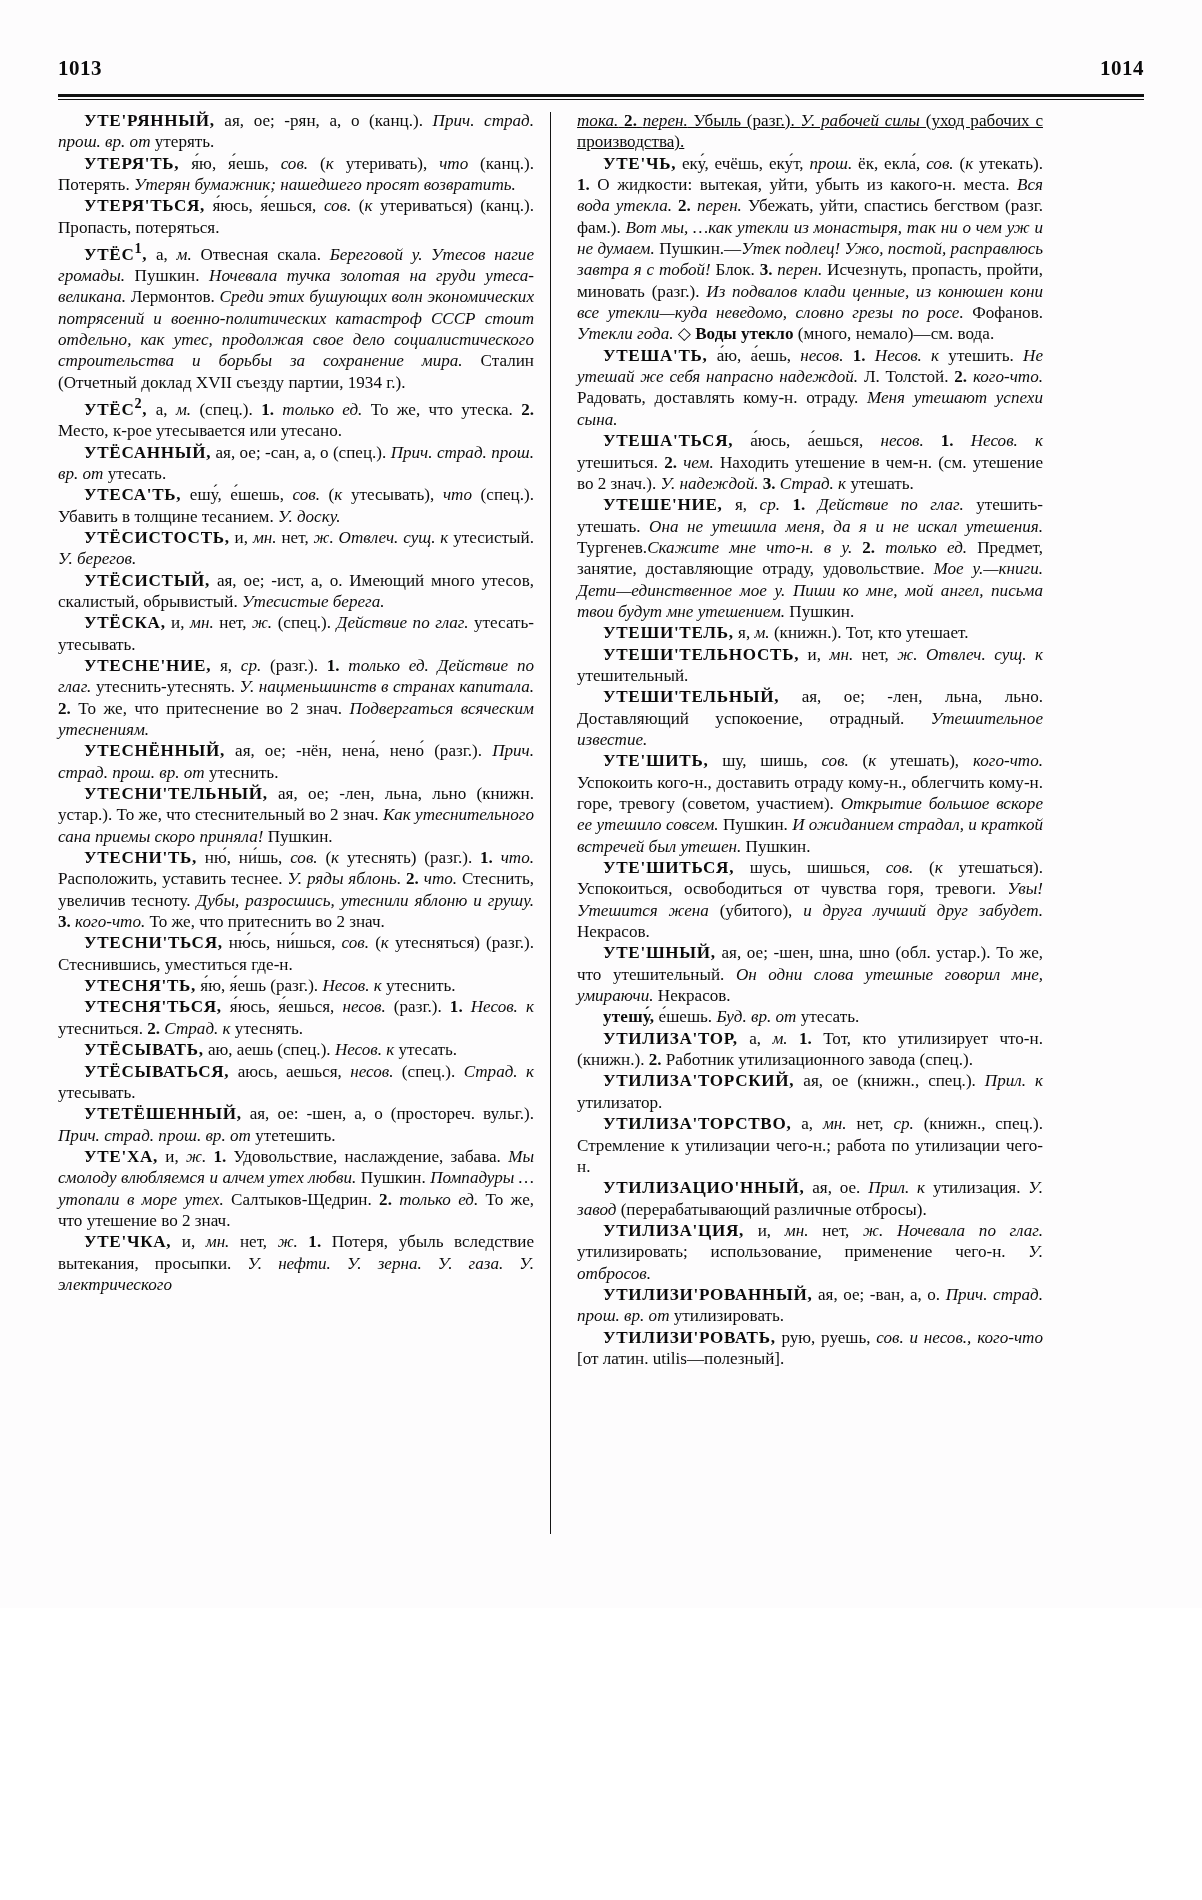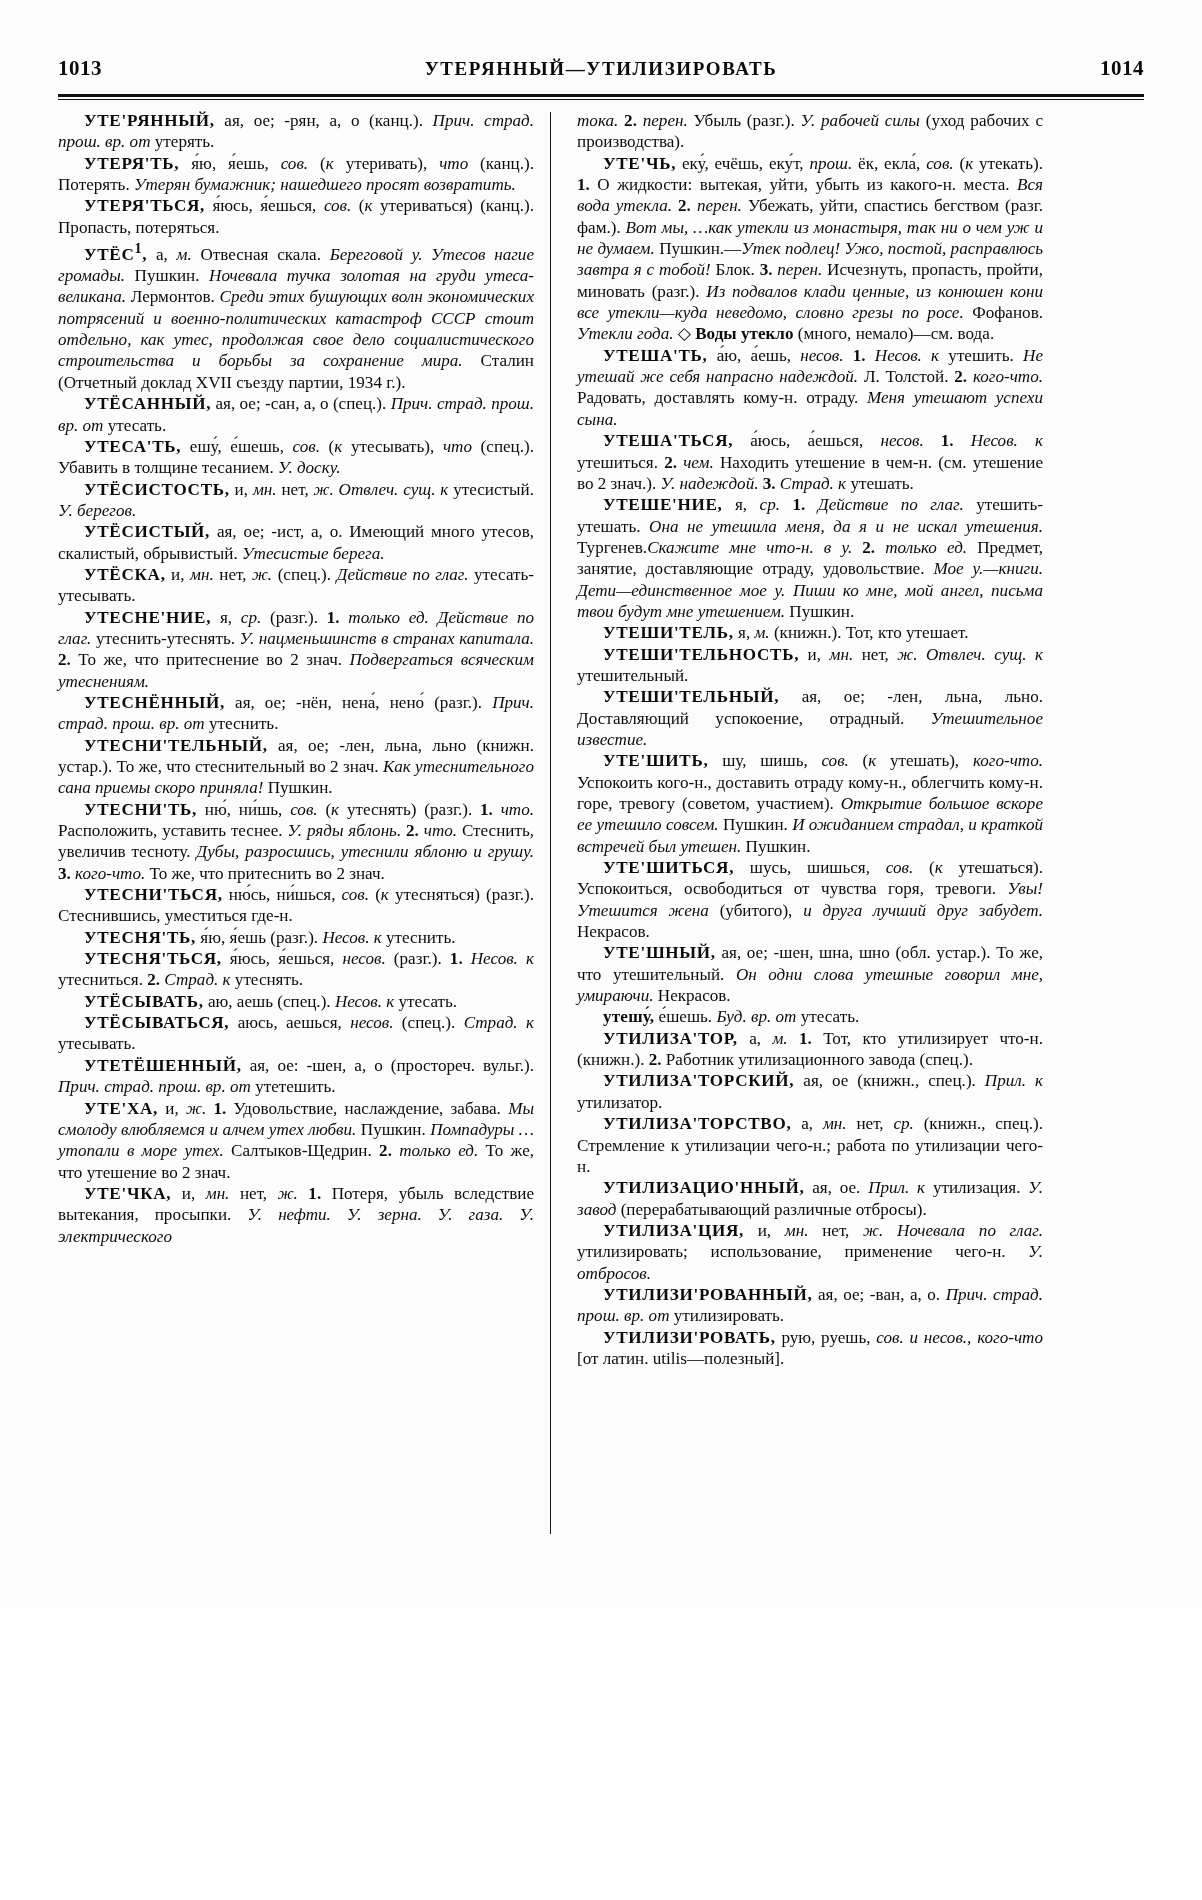--- a/index.html
+++ b/index.html
@@ -113,56 +113,56 @@
     letter-spacing: 0.7px;
   }
 </style>
 </head>
 <body>
 
 <div class="page">
 
   <div class="running-head">
     <span class="folio">1013</span>
-    <span class="head-title">УТЕРЯННЫЙ—УТИЛИЗИРОВАТЬ</span>
     <span class="folio">1014</span>
   </div>
 
   <div class="rule-wrap">
     <div class="rule-thick"></div>
     <div class="rule-thin"></div>
   </div>
 
   <div class="columns">
     <div class="col left" id="col-left">
         <p class="entry"><span class="hw">УТЕ'РЯННЫЙ,</span><span class="body"> ая, ое; -рян, а, о (канц.). <i>Прич. страд. прош. вр. от</i> утерять.</span></p>
         <p class="entry"><span class="hw">УТЕРЯ'ТЬ,</span><span class="body"> я́ю, я́ешь, <i>сов.</i> (<i>к</i> утеривать), <i>что</i> (канц.). Потерять. <i>Утерян бумажник; нашедшего просят возвратить.</i></span></p>
         <p class="entry"><span class="hw">УТЕРЯ'ТЬСЯ,</span><span class="body"> я́юсь, я́ешься, <i>сов.</i> (<i>к</i> утериваться) (канц.). Пропасть, потеряться.</span></p>
         <p class="entry"><span class="hw">УТЁС<sup>1</sup>,</span><span class="body"> а, <i>м.</i> Отвесная скала. <i>Береговой у. Утесов нагие громады.</i> Пушкин. <i>Ночевала тучка золотая на груди утеса-великана.</i> Лермонтов. <i>Среди этих бушующих волн экономических потрясений и военно-политических катастроф СССР стоит отдельно, как утес, продолжая свое дело социалистического строительства и борьбы за сохранение мира.</i> Сталин (Отчетный доклад XVII съезду партии, 1934 г.).</span></p>
+        <p class="entry"><span class="hw">УТЁС<sup>2</sup>,</span><span class="body"> а, <i>м.</i> (спец.). <b>1.</b> <i>только ед.</i> То же, что утеска. <b>2.</b> Место, к-рое утесывается или утесано.</span></p>
         <p class="entry"><span class="hw">УТЁСАННЫЙ,</span><span class="body"> ая, ое; -сан, а, о (спец.). <i>Прич. страд. прош. вр. от</i> утесать.</span></p>
         <p class="entry"><span class="hw">УТЕСА'ТЬ,</span><span class="body"> ешу́, е́шешь, <i>сов.</i> (<i>к</i> утесывать), <i>что</i> (спец.). Убавить в толщине тесанием. <i>У. доску.</i></span></p>
         <p class="entry"><span class="hw">УТЁСИСТОСТЬ,</span><span class="body"> и, <i>мн.</i> нет, <i>ж. Отвлеч. сущ. к</i> утесистый. <i>У. берегов.</i></span></p>
         <p class="entry"><span class="hw">УТЁСИСТЫЙ,</span><span class="body"> ая, ое; -ист, а, о. Имеющий много утесов, скалистый, обрывистый. <i>Утесистые берега.</i></span></p>
         <p class="entry"><span class="hw">УТЁСКА,</span><span class="body"> и, <i>мн.</i> нет, <i>ж.</i> (спец.). <i>Действие по глаг.</i> утесать-утесывать.</span></p>
         <p class="entry"><span class="hw">УТЕСНЕ'НИЕ,</span><span class="body"> я, <i>ср.</i> (разг.). <b>1.</b> <i>только ед. Действие по глаг.</i> утеснить-утеснять. <i>У. нацменьшинств в странах капитала.</i> <b>2.</b> То же, что притеснение во 2 знач. <i>Подвергаться всяческим утеснениям.</i></span></p>
         <p class="entry"><span class="hw">УТЕСНЁННЫЙ,</span><span class="body"> ая, ое; -нён, нена́, нено́ (разг.). <i>Прич. страд. прош. вр. от</i> утеснить.</span></p>
         <p class="entry"><span class="hw">УТЕСНИ'ТЕЛЬНЫЙ,</span><span class="body"> ая, ое; -лен, льна, льно (книжн. устар.). То же, что стеснительный во 2 знач. <i>Как утеснительного сана приемы скоро приняла!</i> Пушкин.</span></p>
         <p class="entry"><span class="hw">УТЕСНИ'ТЬ,</span><span class="body"> ню́, ни́шь, <i>сов.</i> (<i>к</i> утеснять) (разг.). <b>1.</b> <i>что.</i> Расположить, уставить теснее. <i>У. ряды яблонь.</i> <b>2.</b> <i>что.</i> Стеснить, увеличив тесноту. <i>Дубы, разросшись, утеснили яблоню и грушу.</i> <b>3.</b> <i>кого-что.</i> То же, что притеснить во 2 знач.</span></p>
         <p class="entry"><span class="hw">УТЕСНИ'ТЬСЯ,</span><span class="body"> ню́сь, ни́шься, <i>сов.</i> (<i>к</i> утесняться) (разг.). Стеснившись, уместиться где-н.</span></p>
         <p class="entry"><span class="hw">УТЕСНЯ'ТЬ,</span><span class="body"> я́ю, я́ешь (разг.). <i>Несов. к</i> утеснить.</span></p>
         <p class="entry"><span class="hw">УТЕСНЯ'ТЬСЯ,</span><span class="body"> я́юсь, я́ешься, <i>несов.</i> (разг.). <b>1.</b> <i>Несов. к</i> утесниться. <b>2.</b> <i>Страд. к</i> утеснять.</span></p>
         <p class="entry"><span class="hw">УТЁСЫВАТЬ,</span><span class="body"> аю, аешь (спец.). <i>Несов. к</i> утесать.</span></p>
         <p class="entry"><span class="hw">УТЁСЫВАТЬСЯ,</span><span class="body"> аюсь, аешься, <i>несов.</i> (спец.). <i>Страд. к</i> утесывать.</span></p>
         <p class="entry"><span class="hw">УТЕТЁШЕННЫЙ,</span><span class="body"> ая, ое: -шен, а, о (простореч. вульг.). <i>Прич. страд. прош. вр. от</i> утетешить.</span></p>
         <p class="entry"><span class="hw">УТЕ'ХА,</span><span class="body"> и, <i>ж.</i> <b>1.</b> Удовольствие, наслаждение, забава. <i>Мы смолоду влюбляемся и алчем утех любви.</i> Пушкин. <i>Помпадуры …утопали в море утех.</i> Салтыков-Щедрин. <b>2.</b> <i>только ед.</i> То же, что утешение во 2 знач.</span></p>
         <p class="entry"><span class="hw">УТЕ'ЧКА,</span><span class="body"> и, <i>мн.</i> нет, <i>ж.</i> <b>1.</b> Потеря, убыль вследствие вытекания, просыпки. <i>У. нефти. У. зерна. У. газа. У. электрического</i></span></p>
       </div>
     <div class="col-divider"></div>
     <div class="col right" id="col-right">
-        <p class="entry" style="text-indent: 0px;"><span class="body"><i>тока.</i> <b>2.</b> <i>перен.</i> Убыль (разг.). <i>У. рабочей силы</i> (уход рабочих с производства).</span></p>
+        <p class="entry" style="text-indent: 0px; text-decoration: underline;"><span class="body"><i>тока.</i> <b>2.</b> <i>перен.</i> Убыль (разг.). <i>У. рабочей силы</i> (уход рабочих с производства).</span></p>
         <p class="entry"><span class="hw">УТЕ'ЧЬ,</span><span class="body"> еку́, ечёшь, еку́т, <i>прош.</i> ёк, екла́, <i>сов.</i> (<i>к</i> утекать). <b>1.</b> О жидкости: вытекая, уйти, убыть из какого-н. места. <i>Вся вода утекла.</i> <b>2.</b> <i>перен.</i> Убежать, уйти, спастись бегством (разг. фам.). <i>Вот мы, …как утекли из монастыря, так ни о чем уж и не думаем.</i> Пушкин.—<i>Утек подлец! Ужо, постой, расправлюсь завтра я с тобой!</i> Блок. <b>3.</b> <i>перен.</i> Исчезнуть, пропасть, пройти, миновать (разг.). <i>Из подвалов клади ценные, из конюшен кони все утекли—куда неведомо, словно грезы по росе.</i> Фофанов. <i>Утекли года.</i> ◇ <b>Воды утекло</b> (много, немало)—см. вода.</span></p>
         <p class="entry"><span class="hw">УТЕША'ТЬ,</span><span class="body"> а́ю, а́ешь, <i>несов.</i> <b>1.</b> <i>Несов. к</i> утешить. <i>Не утешай же себя напрасно надеждой.</i> Л. Толстой. <b>2.</b> <i>кого-что.</i> Радовать, доставлять кому-н. отраду. <i>Меня утешают успехи сына.</i></span></p>
         <p class="entry"><span class="hw">УТЕША'ТЬСЯ,</span><span class="body"> а́юсь, а́ешься, <i>несов.</i> <b>1.</b> <i>Несов. к</i> утешиться. <b>2.</b> <i>чем.</i> Находить утешение в чем-н. (см. утешение во 2 знач.). <i>У. надеждой.</i> <b>3.</b> <i>Страд. к</i> утешать.</span></p>
         <p class="entry"><span class="hw">УТЕШЕ'НИЕ,</span><span class="body"> я, <i>ср.</i> <b>1.</b> <i>Действие по глаг.</i> утешить-утешать. <i>Она не утешила меня, да я и не искал утешения.</i> Тургенев.<i>Скажите мне что-н. в у.</i> <b>2.</b> <i>только ед.</i> Предмет, занятие, доставляющие отраду, удовольствие. <i>Мое у.—книги. Дети—единственное мое у. Пиши ко мне, мой ангел, письма твои будут мне утешением.</i> Пушкин.</span></p>
         <p class="entry"><span class="hw">УТЕШИ'ТЕЛЬ,</span><span class="body"> я, <i>м.</i> (книжн.). Тот, кто утешает.</span></p>
         <p class="entry"><span class="hw">УТЕШИ'ТЕЛЬНОСТЬ,</span><span class="body"> и, <i>мн.</i> нет, <i>ж. Отвлеч. сущ. к</i> утешительный.</span></p>
         <p class="entry"><span class="hw">УТЕШИ'ТЕЛЬНЫЙ,</span><span class="body"> ая, ое; -лен, льна, льно. Доставляющий успокоение, отрадный. <i>Утешительное известие.</i></span></p>
         <p class="entry"><span class="hw">УТЕ'ШИТЬ,</span><span class="body"> шу, шишь, <i>сов.</i> (<i>к</i> утешать), <i>кого-что.</i> Успокоить кого-н., доставить отраду кому-н., облегчить кому-н. горе, тревогу (советом, участием). <i>Открытие большое вскоре ее утешило совсем.</i> Пушкин. <i>И ожиданием страдал, и краткой встречей был утешен.</i> Пушкин.</span></p>
         <p class="entry"><span class="hw">УТЕ'ШИТЬСЯ,</span><span class="body"> шусь, шишься, <i>сов.</i> (<i>к</i> утешаться). Успокоиться, освободиться от чувства горя, тревоги. <i>Увы! Утешится жена</i> (убитого), <i>и друга лучший друг забудет.</i> Некрасов.</span></p>
         <p class="entry"><span class="hw">УТЕ'ШНЫЙ,</span><span class="body"> ая, ое; -шен, шна, шно (обл. устар.). То же, что утешительный. <i>Он одни слова утешные говорил мне, умираючи.</i> Некрасов.</span></p>

